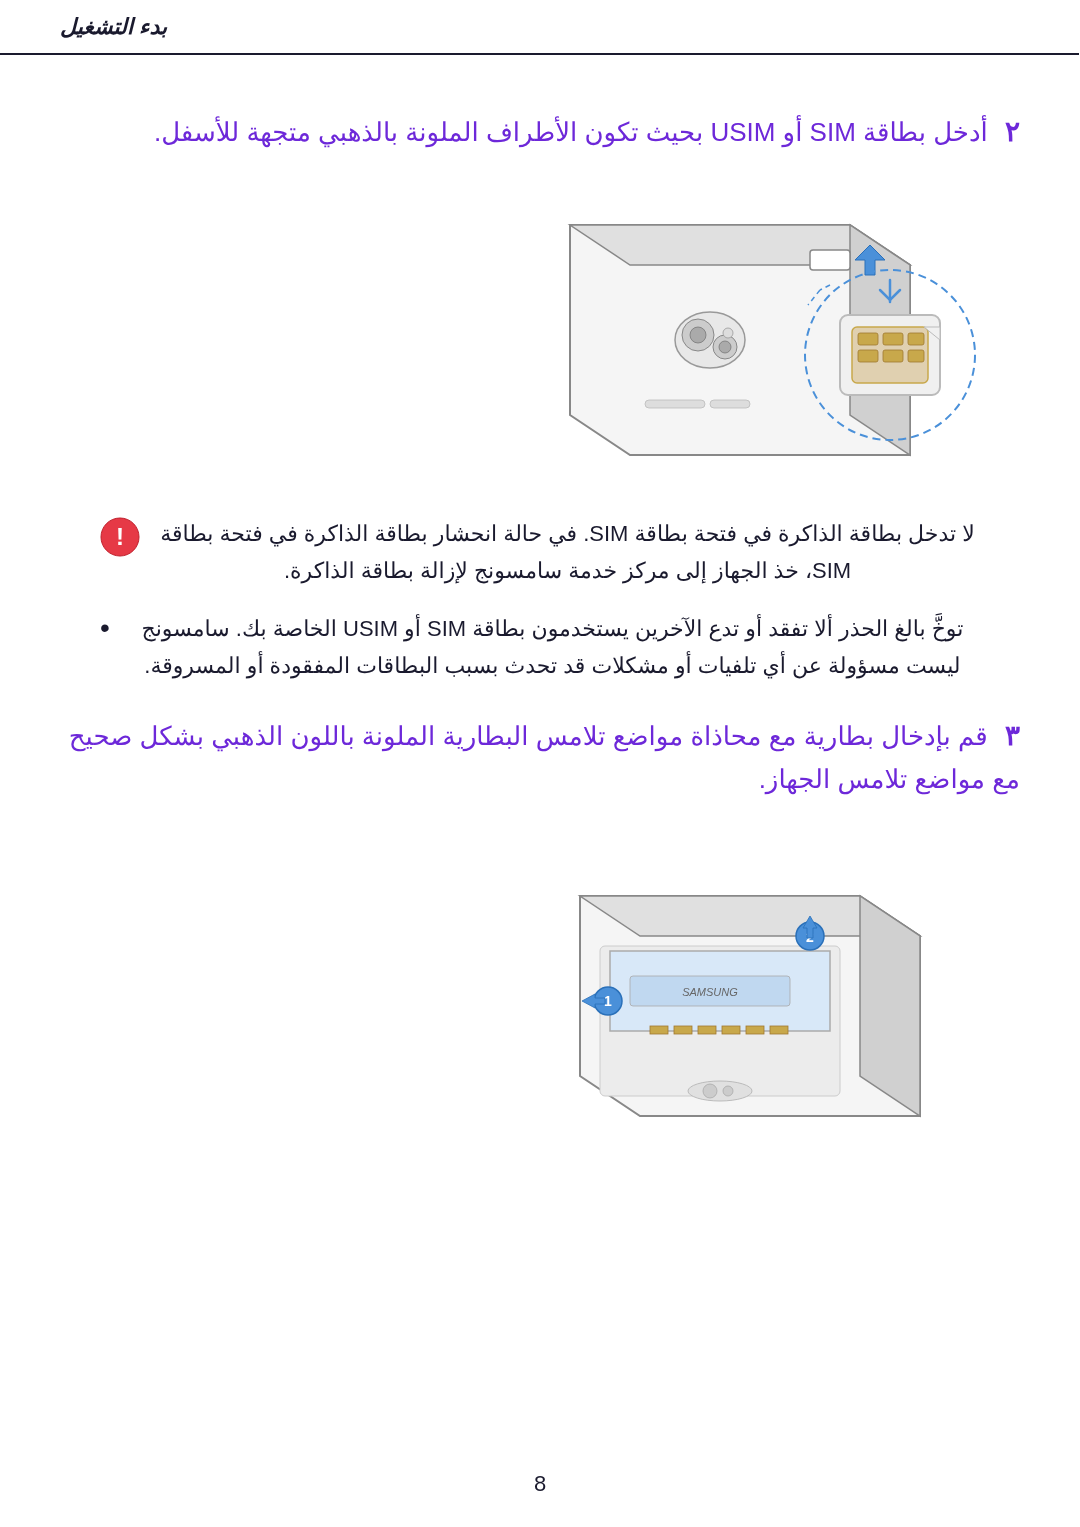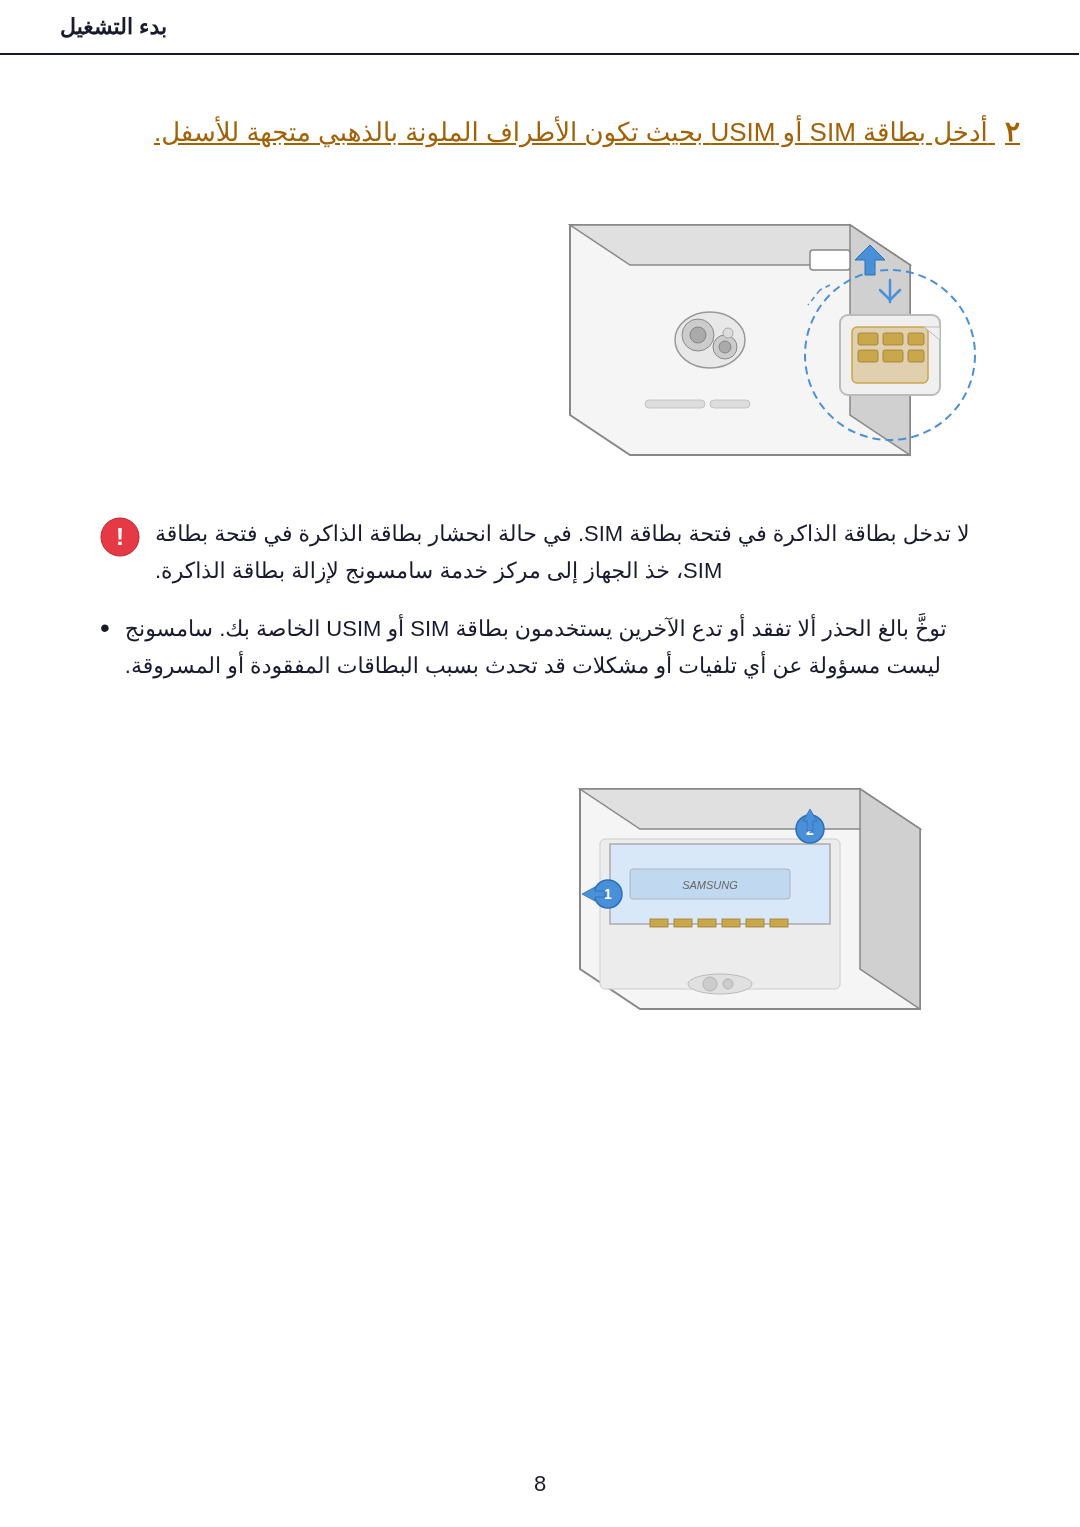--- a/index.html
+++ b/index.html
@@ -25,41 +25,41 @@
       position: absolute;
       top: 0;
       right: 1px;
       left: 0;
       height: 55px;
       display: flex;
       align-items: center;
       justify-content: flex-end;
       padding: 0 60px;
       border-bottom: 2px solid #1a1a2e;
+      font-style: italic;
     }
 
     .header-title {
       font-size: 22px;
       color: #1a1a2e;
       font-weight: bold;
     }
 
     
     .content {
       margin-top: 70px;
     }
 
     
     .step-heading {
       font-size: 26px;
-      color: #a16207;
+      color: #6d28d9;
       margin-bottom: 20px;
       direction: rtl;
       line-height: 1.6;
-      text-decoration: underline;
     }
 
     .step-number {
       font-size: 28px;
       font-weight: bold;
       margin-left: 10px;
     }
 
     
     .illustration-container {
@@ -80,21 +80,21 @@
       justify-content: flex-end;
       margin-bottom: 20px;
       direction: rtl;
       gap: 15px;
     }
 
     .bullet-text {
       font-size: 22px;
       color: #1a1a2e;
       line-height: 1.7;
-      text-align: left;
+      text-align: center;
       flex: 1;
     }
 
     .warning-icon {
       width: 40px;
       height: 40px;
       flex-shrink: 0;
       margin-top: 2px;
     }
 
@@ -184,20 +184,24 @@
         </svg>
       </div>
 
       <div class="bullet-item">
         <span class="bullet-text">توخَّ بالغ الحذر ألا تفقد أو تدع الآخرين يستخدمون بطاقة SIM أو USIM الخاصة بك. سامسونج ليست مسؤولة عن أي تلفيات أو مشكلات قد تحدث بسبب البطاقات المفقودة أو المسروقة.</span>
         <span style="font-size:28px; color:#1a1a2e; margin-top:2px; flex-shrink:0;">•</span>
       </div>
 
     </div>
 
+    <div class="step-heading" style="margin-top:10px;">
+      <span class="step-number">٣</span>
+      <span>قم بإدخال بطارية مع محاذاة مواضع تلامس البطارية الملونة باللون الذهبي بشكل صحيح مع مواضع تلامس الجهاز.</span>
+    </div>
 
     <div class="illustration-container">
       <svg width="560" height="310" viewBox="0 0 560 310">
 
         <g transform="translate(40, 15)">
 
           <path d="M 80,60 L 360,60 L 420,100 L 420,280 L 140,280 L 80,240 Z" fill="#f5f5f5" stroke="#888" stroke-width="2"></path>
 
           <path d="M 80,60 L 360,60 L 420,100 L 140,100 Z" fill="#e0e0e0" stroke="#888" stroke-width="1.5"></path>
 

